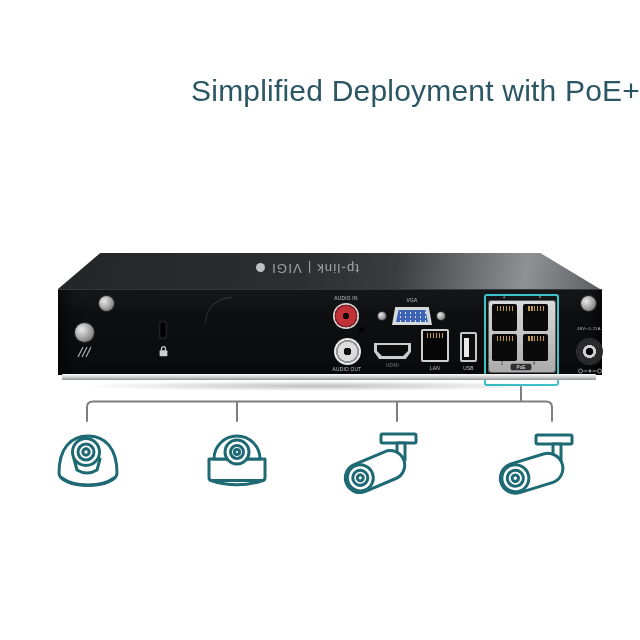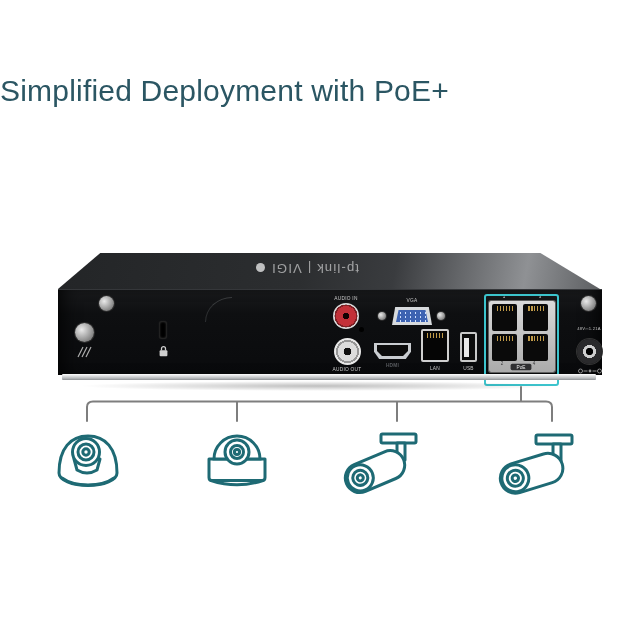--- a/index.html
+++ b/index.html
@@ -1,21 +1,21 @@
 <!DOCTYPE html>
 <html><head>
 <meta charset="utf-8">
 <style>
   html,body{margin:0;padding:0;background:#fff;}
   .stage{position:relative;width:640px;height:640px;background:#ffffff;overflow:hidden;
          font-family:"Liberation Sans",sans-serif;}
   .abs{position:absolute;}
 
   
-  .title{position:absolute;top:74px;left:0;width:100%;text-align:left;
+  .title{position:absolute;top:74px;left:0;width:100%;text-align:right;
          font-size:30px;color:#2b5663;letter-spacing:.2px;}
 
   
   .dev-top{position:absolute;left:58px;top:253px;width:542px;height:36px;
            clip-path:polygon(7.8% 0,89% 0,100% 100%,0 100%);
            background:linear-gradient(100deg,#232527 0%,#2c2e30 45%,#3a3c3f 62%,#8f9194 86%,#5d5f62 100%);}
   .dev-logo{position:absolute;left:195px;top:261px;width:225px;text-align:center;
             transform:rotate(180deg);color:rgba(255,255,255,.55);font-size:13px;
             letter-spacing:1.2px;filter:blur(.7px);white-space:nowrap;}
   .logo-dot{display:inline-block;width:9px;height:9px;border-radius:50%;

